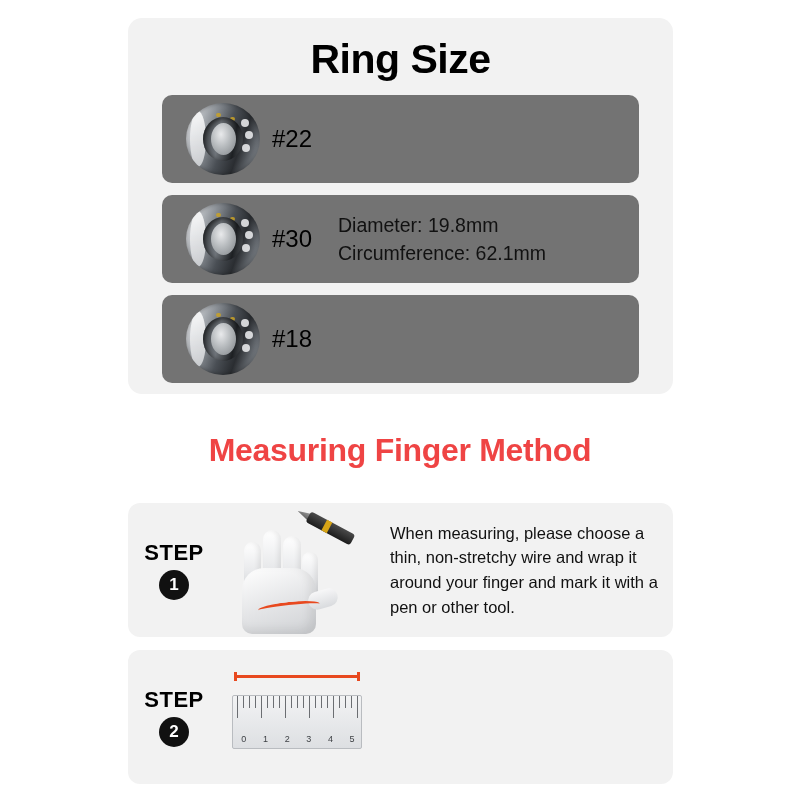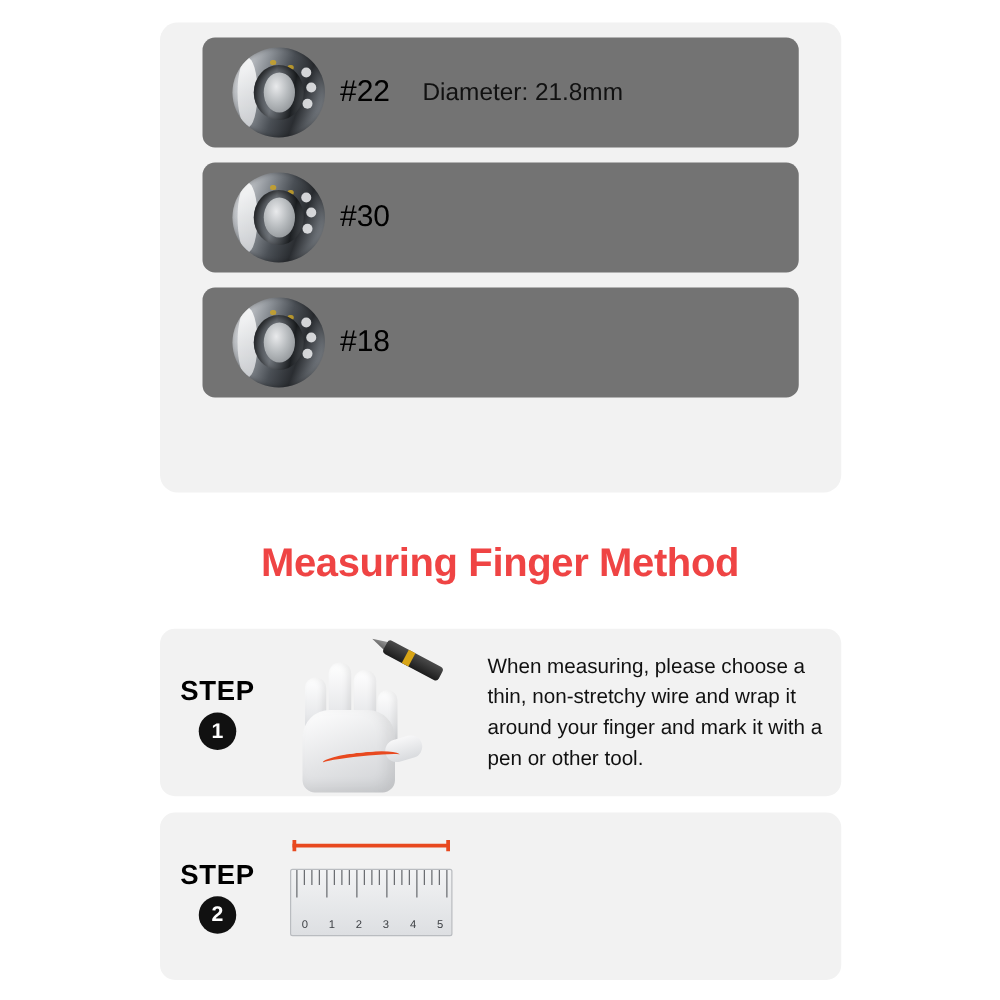--- a/index.html
+++ b/index.html
@@ -291,60 +291,64 @@
     font-size: 9px;
     color: #3c3f43;
   }
 </style>
 </head>
 <body>
 
 <div class="page">
 
   <div class="ring-card">
+    <div class="ring-title">Ring Size</div>
 
     <div class="rows">
 
       <div class="ring-row">
         <div class="ring-img">
           <div class="ring-outer">
             <div class="ring-band-hl"></div>
             <div class="ring-speck" style="left:30px; top:10px;"></div>
             <div class="ring-speck" style="left:44px; top:14px;"></div>
             <div class="ring-inner"></div>
             <div class="ring-hole"></div>
             <div class="ring-dots">
                 <i></i>
                 <i></i>
                 <i></i>
               </div>
           </div>
         </div>
         <div class="size-label">#22</div>
         <div class="specs">
-          <div>Diameter: 21.8mm</div>
         </div>
       </div>
 
       <div class="ring-row">
         <div class="ring-img">
           <div class="ring-outer">
             <div class="ring-band-hl"></div>
             <div class="ring-speck" style="left:30px; top:10px;"></div>
             <div class="ring-speck" style="left:44px; top:14px;"></div>
             <div class="ring-inner"></div>
             <div class="ring-hole"></div>
             <div class="ring-dots">
                 <i></i>
                 <i></i>
                 <i></i>
               </div>
           </div>
         </div>
         <div class="size-label">#30</div>
+        <div class="specs">
+          <div>Diameter: 19.8mm</div>
+          <div>Circumference: 62.1mm</div>
+        </div>
       </div>
 
       <div class="ring-row">
         <div class="ring-img">
           <div class="ring-outer">
             <div class="ring-band-hl"></div>
             <div class="ring-speck" style="left:30px; top:10px;"></div>
             <div class="ring-speck" style="left:44px; top:14px;"></div>
             <div class="ring-inner"></div>
             <div class="ring-hole"></div>

